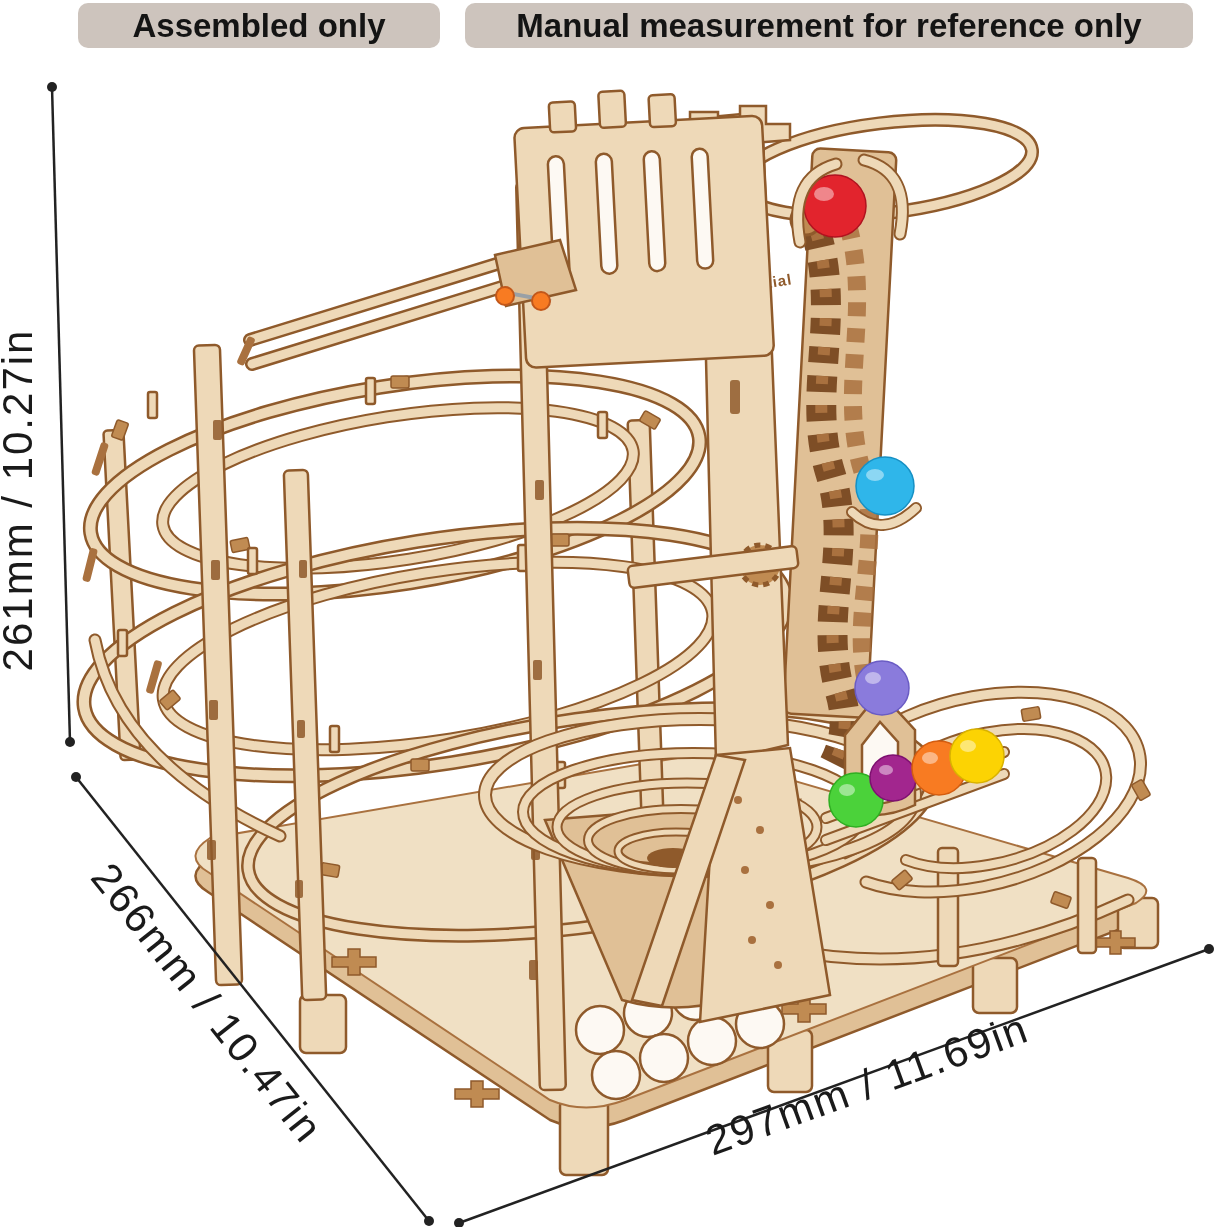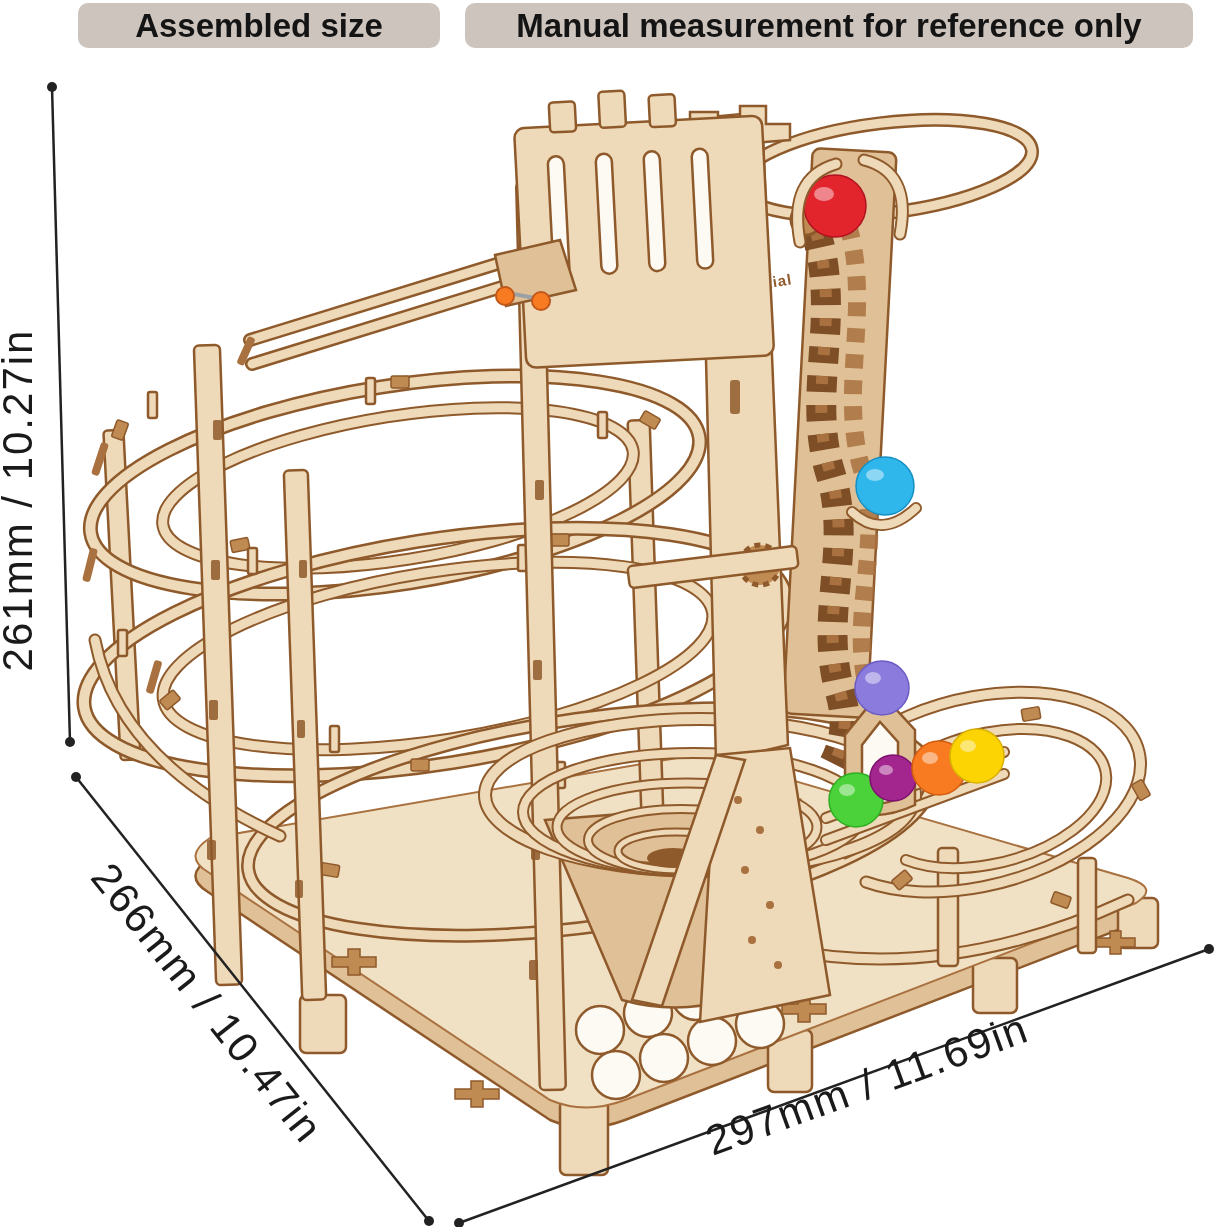--- a/index.html
+++ b/index.html
@@ -24,21 +24,21 @@
   .cut{fill:#fdf9f3;stroke:var(--c-wood_edge);stroke-width:2.5;}
   .shine{fill:#ffffff;opacity:.45;}
   .engrave{font-size:15px;font-weight:bold;fill:var(--c-wood_edge);letter-spacing:1px;}
 </style>
 </head>
 <body>
 
 <div class="canvas">
 
   <div class="pill pill-1">
-      <span>Assembled size</span>
+      <span>Assembled only</span>
     </div>
   <div class="pill pill-2">
       <span>Manual measurement for reference only</span>
     </div>
 
   <svg width="1214" height="1227" viewBox="0 0 1214 1227">
 
     <g>
       <path class="wood-mid" transform="translate(0 20)" d="M 210 838 L 665 760 Q 700 753 733 763 L 1128 878 Q 1160 888 1136 903 L 625 1100 Q 585 1115 550 1100 L 208 872 Q 182 856 210 838 Z"></path>
 

